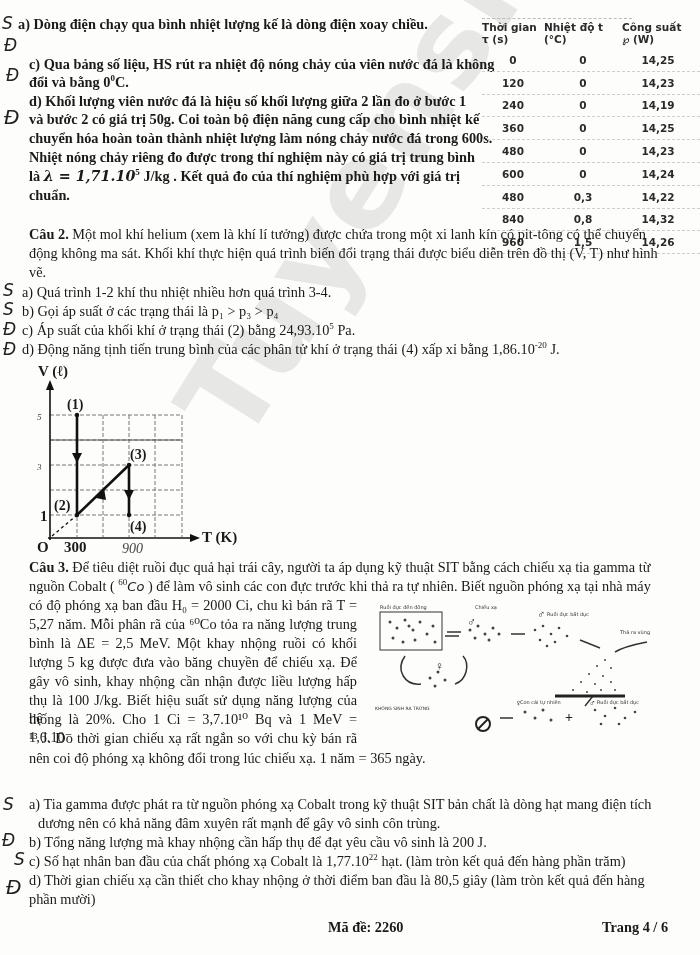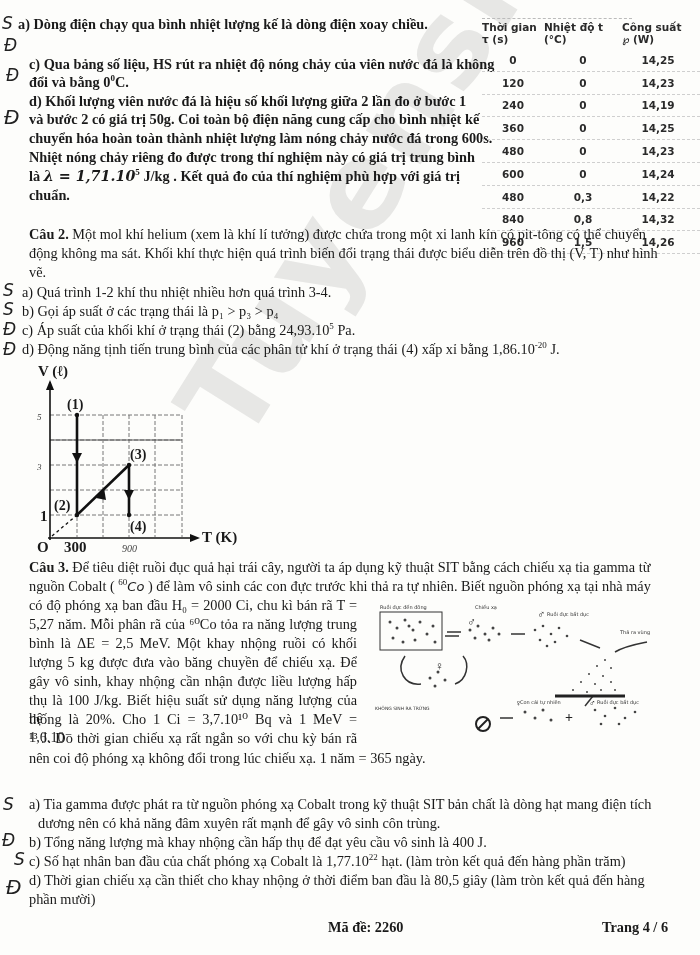--- a/index.html
+++ b/index.html
@@ -197,21 +197,21 @@
       <path d="M124,130 L134,130 L129,140 z" fill="#111"></path>
       <circle cx="77" cy="55" r="2.2" fill="#111"></circle>
       <circle cx="77" cy="155" r="2.2" fill="#111"></circle>
       <circle cx="129" cy="105" r="2.2" fill="#111"></circle>
       <circle cx="129" cy="155" r="2.2" fill="#111"></circle>
     </svg>
     <div class="line bold" style="left:38px;top:2px;font-size:15px">V (ℓ)</div>
     <div class="line bold" style="left:202px;top:168px;font-size:15px">T (K)</div>
     <div class="line bold" style="left:37px;top:178px;font-size:15px">O</div>
     <div class="line bold" style="left:64px;top:178px;font-size:15px">300</div>
-    <div class="line" style="left:122px;top:180px;font-size:10px;font-style:italic;color:#444">900</div>
+    <div class="line" style="left:122px;top:180px;font-size:14px;font-style:italic;color:#444">900</div>
     <div class="line bold" style="left:40px;top:147px;font-size:15px">1</div>
     <div class="line" style="left:37px;top:98px;font-size:9px;font-style:italic;color:#444">3</div>
     <div class="line" style="left:37px;top:48px;font-size:9px;font-style:italic;color:#444">5</div>
     <div class="line bold" style="left:67px;top:36px;font-size:14px">(1)</div>
     <div class="line bold" style="left:54px;top:137px;font-size:14px">(2)</div>
     <div class="line bold" style="left:130px;top:86px;font-size:14px">(3)</div>
     <div class="line bold" style="left:130px;top:158px;font-size:14px">(4)</div>
   </div>
 
   <div class="line" style="left:29px;top:558px">
@@ -326,21 +326,21 @@
       <text x="140" y="106" font-size="9" fill="#222">♀</text>
       <text x="214" y="106" font-size="9" fill="#222">♂</text>
       <text x="190" y="122" font-size="14" font-weight="bold" fill="#222">+</text>
     </svg>
   </div>
 
   <span class="mark" style="left:3px;top:795px">S</span>
   <div class="line" style="left:38px;top:814px">dương nên có khả năng đâm xuyên rất mạnh để gây vô sinh côn trùng.</div>
   <div class="line" style="left:29px;top:795px">a) Tia gamma được phát ra từ nguồn phóng xạ Cobalt trong kỹ thuật SIT bản chất là dòng hạt mang điện tích</div>
   <span class="mark" style="left:2px;top:831px">Đ</span>
-  <div class="line" style="left:29px;top:833px">b) Tổng năng lượng mà khay nhộng cần hấp thụ để đạt yêu cầu vô sinh là 400 J.</div>
+  <div class="line" style="left:29px;top:833px">b) Tổng năng lượng mà khay nhộng cần hấp thụ để đạt yêu cầu vô sinh là 200 J.</div>
   <span class="mark" style="left:14px;top:850px">S</span>
   <div class="line" style="left:29px;top:852px">
     <span>c)  Số hạt nhân ban đầu của chất phóng xạ Cobalt là 1,77.10</span><sup>22</sup><span> hạt. (làm tròn kết quả đến hàng phần trăm)</span>
   </div>
   <span class="mark" style="left:6px;top:878px;font-size:20px">Đ</span>
   <div class="line" style="left:29px;top:871px">d) Thời gian chiếu xạ cần thiết cho khay nhộng ở thời điểm ban đầu là 80,5 giây (làm tròn kết quả đến hàng</div>
   <div class="line" style="left:29px;top:890px">phần mười)</div>
 
   <div class="footer" style="left:328px">Mã đề: 2260</div>
   <div class="footer" style="left:602px">Trang 4 / 6</div>

